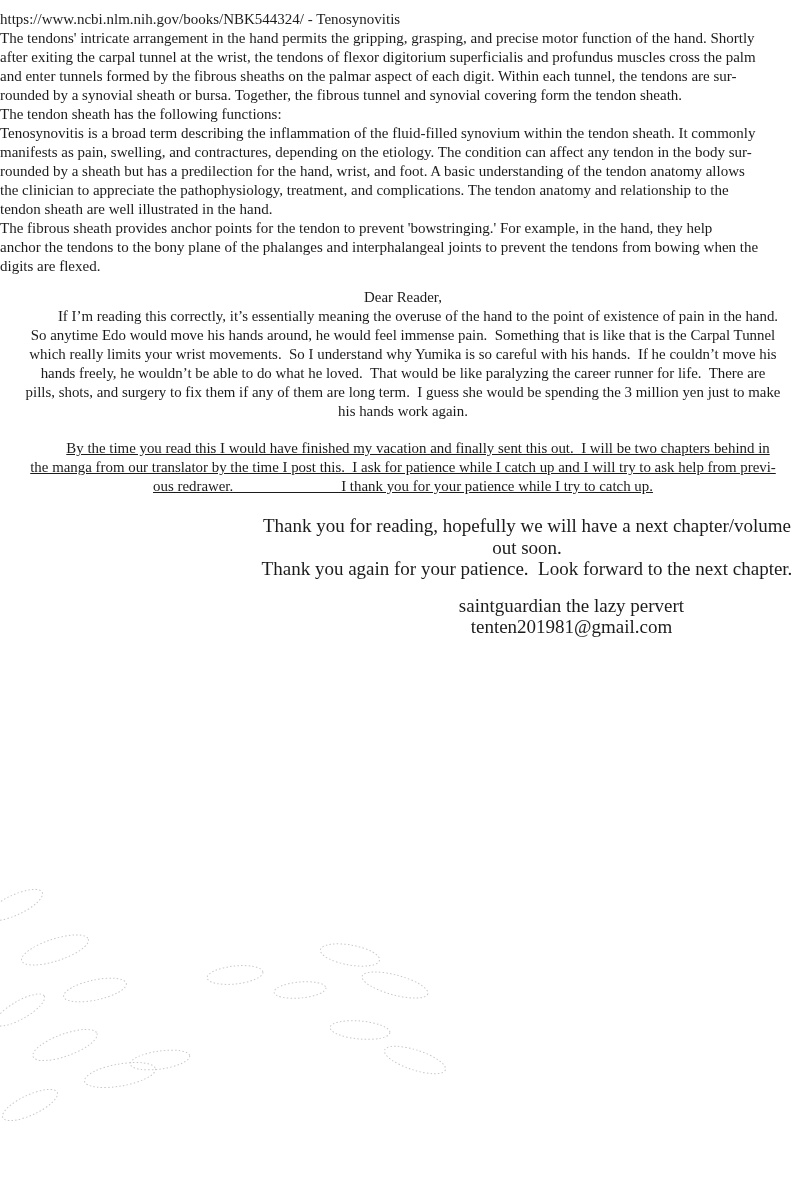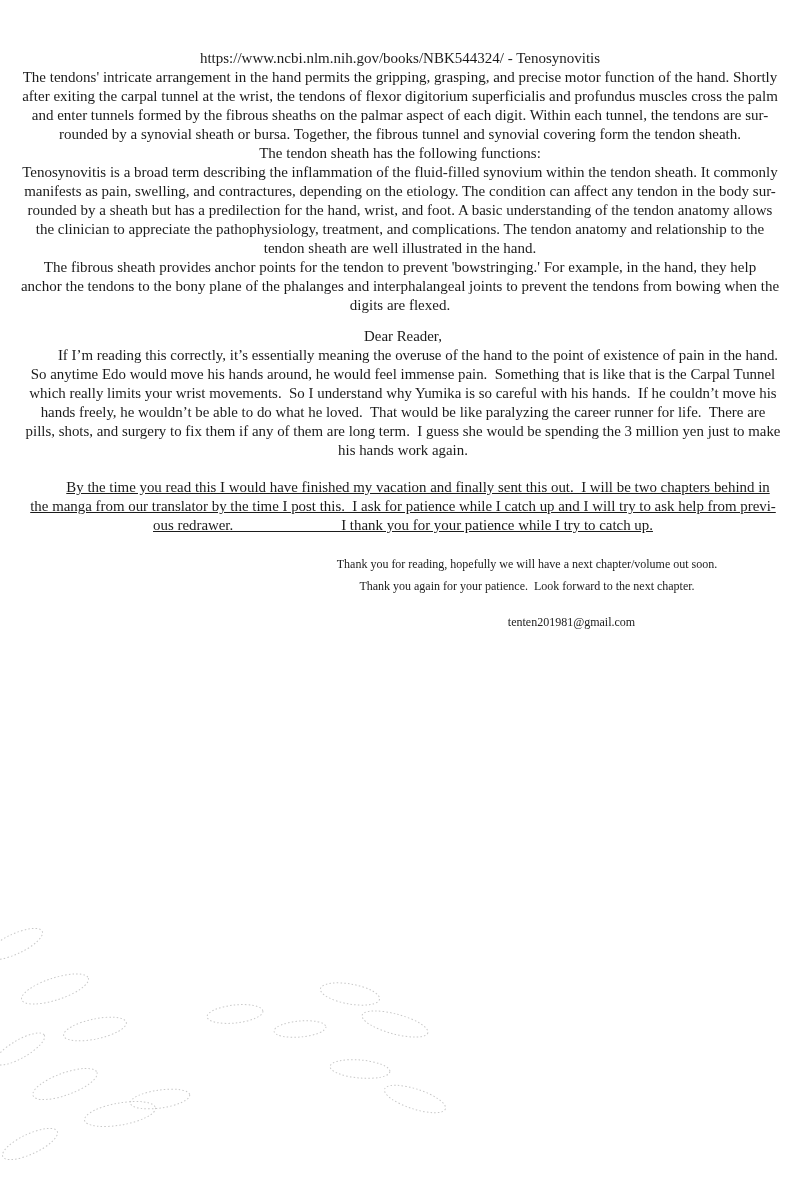--- a/index.html
+++ b/index.html
@@ -11,22 +11,21 @@
     position: relative;
     overflow: hidden;
   }
   .page { position: relative; width: 800px; height: 1179px; z-index: 1; }
 
   
   .article {
     padding-top: 10px;
     font-size: 15px;
     line-height: 19px;
-    text-align: center;
-    margin-top: 39px;
+    text-align: left;
   }
   .article .block { white-space: pre-line; }
 
   
   .letter {
     padding-left: 10px;
     padding-right: 4px;
     font-size: 14.9px;
     line-height: 19px;
     text-align: center;
@@ -37,21 +36,21 @@
   .letter-para {
     white-space: pre-wrap;
     text-indent: 30px;
   }
   .letter-para.p1 { }
   .letter-para.p2 { margin-top: 18px; text-decoration: underline; }
 
   .closing {
     margin-top: 19px;
     margin-left: 248px;
-    font-size: 12px;
+    font-size: 19px;
     line-height: 21.5px;
   }
   .closing .thanks { white-space: pre-wrap; }
   .closing .signoff { margin-top: 13px; }
   .signature { margin-top: 15px; margin-left: 89px; }
 
   
   .sketch-layer {
     position: absolute;
     left: 0; top: 545px;
@@ -92,20 +91,21 @@
 pills, shots, and surgery to fix them if any of them are long term.  I guess she would be spending the 3 million yen just to make
 his hands work again.</div>
     <div class="letter-para p2">By the time you read this I would have finished my vacation and finally sent this out.  I will be two chapters behind in
 the manga from our translator by the time I post this.  I ask for patience while I catch up and I will try to ask help from previ-
 ous redrawer.                             I thank you for your patience while I try to catch up.</div>
 
     <div class="closing">
       <div class="thanks">Thank you for reading, hopefully we will have a next chapter/volume out soon.
 Thank you again for your patience.  Look forward to the next chapter.</div>
       <div class="signature">
+        <div>saintguardian the lazy pervert</div>
         <div>tenten201981@gmail.com</div>
       </div>
     </div>
   </div>
 
   <div class="sketch-layer">
     <svg width="800" height="634" viewBox="0 0 800 634" xmlns="http://www.w3.org/2000/svg">
       <g fill="none" stroke="#c8c8c8" stroke-width="1" stroke-dasharray="1.5 2.2">
         <ellipse cx="15" cy="360" rx="30" ry="10" transform="rotate(-25 15 360)"></ellipse>
         <ellipse cx="55" cy="405" rx="35" ry="11" transform="rotate(-18 55 405)"></ellipse>

